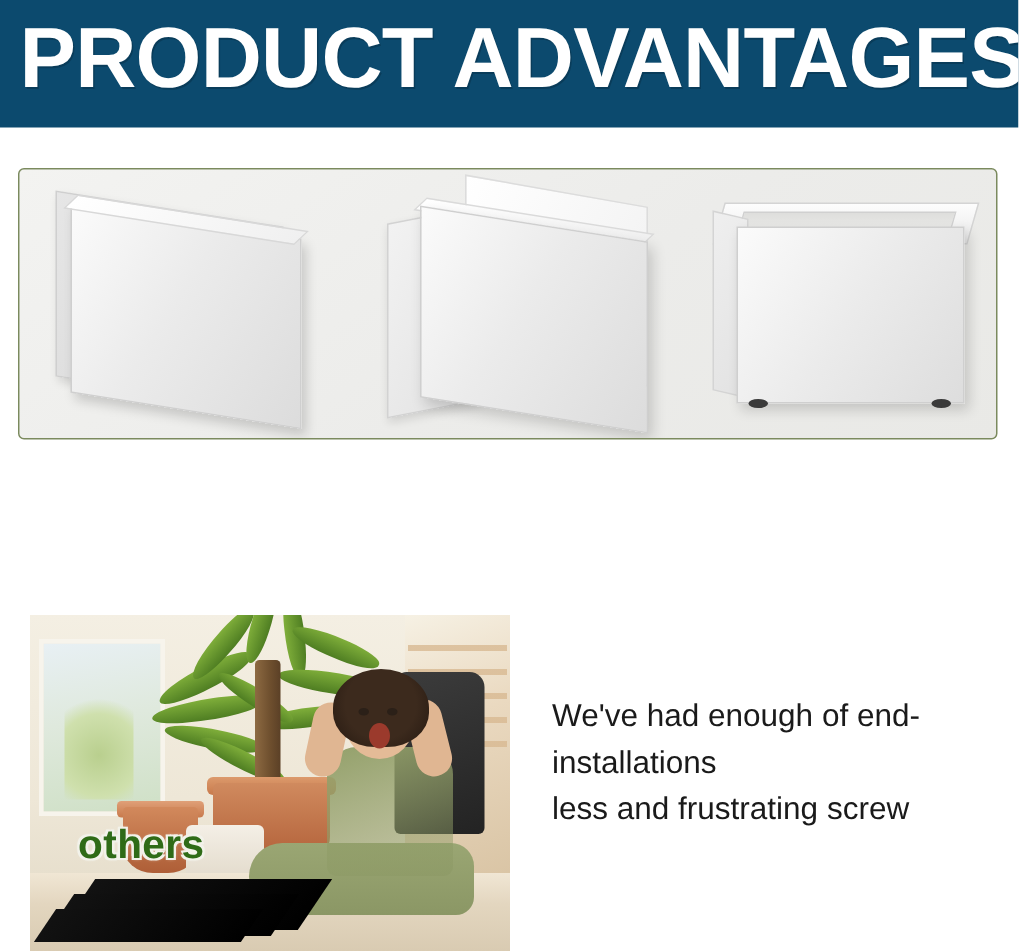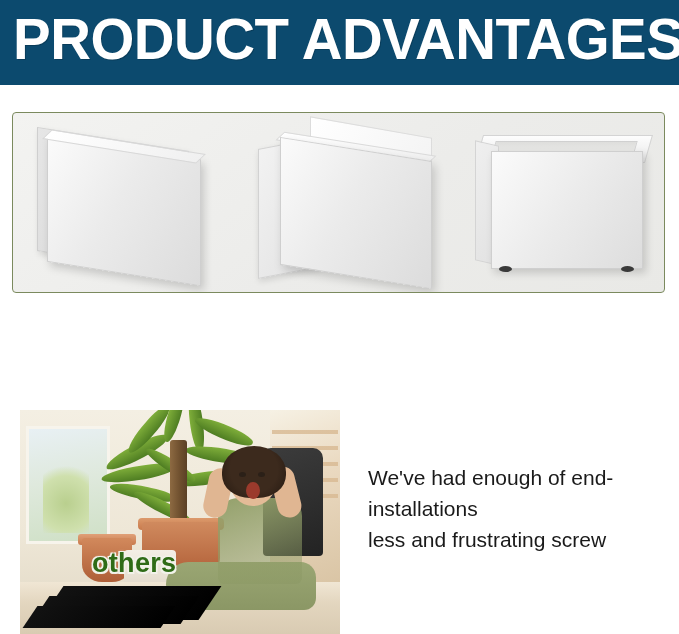--- a/index.html
+++ b/index.html
@@ -319,21 +319,20 @@
     left: 52px;
     top: 548px;
     font-size: 27px;
     font-weight: bold;
     color: #2f6b17;
     letter-spacing: 0.3px;
     text-shadow:
       -1.5px -1.5px 0 #f2f2ea,  1.5px -1.5px 0 #f2f2ea,
       -1.5px  1.5px 0 #f2f2ea,  1.5px  1.5px 0 #f2f2ea,
        0 0 3px #ffffff;
-    margin-left: 40px;
   }
 
   .side-copy {
     position: absolute;
     left: 358px;
     top: 462px;
     width: 300px;
     margin-left: 10px;
   }
   .side-copy-line {

